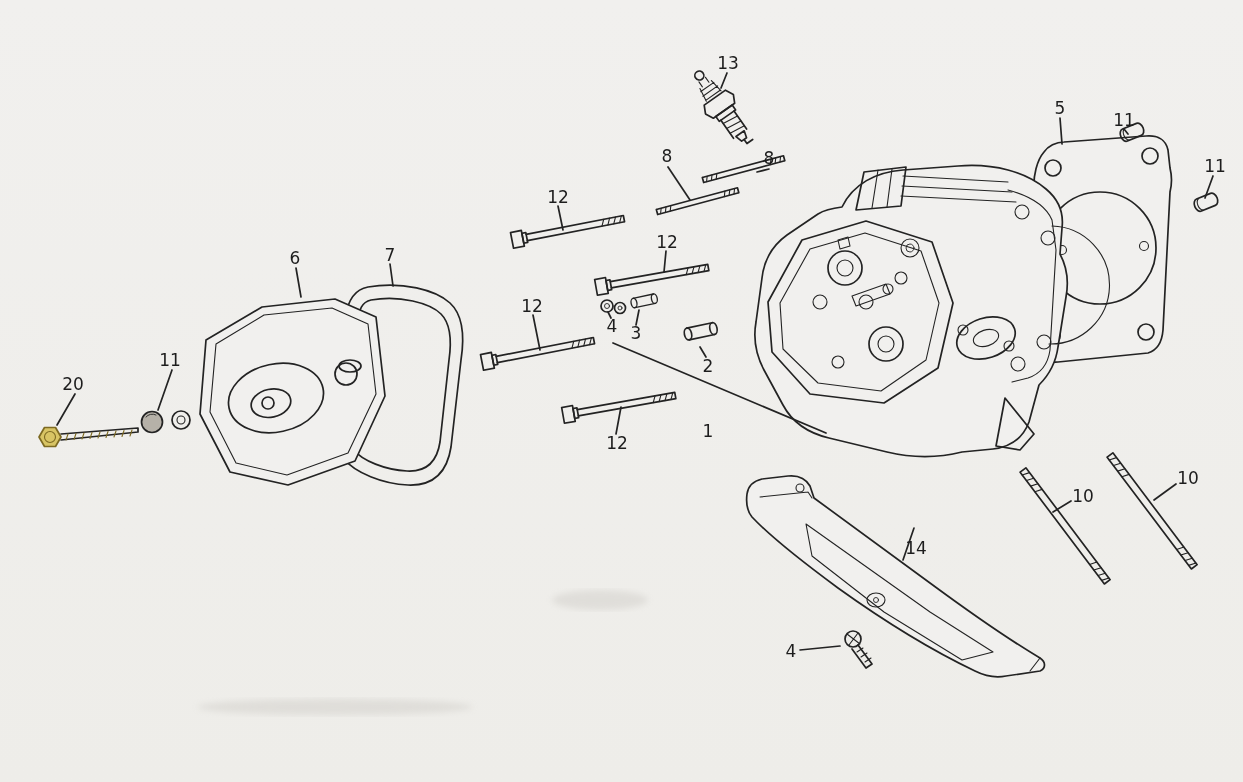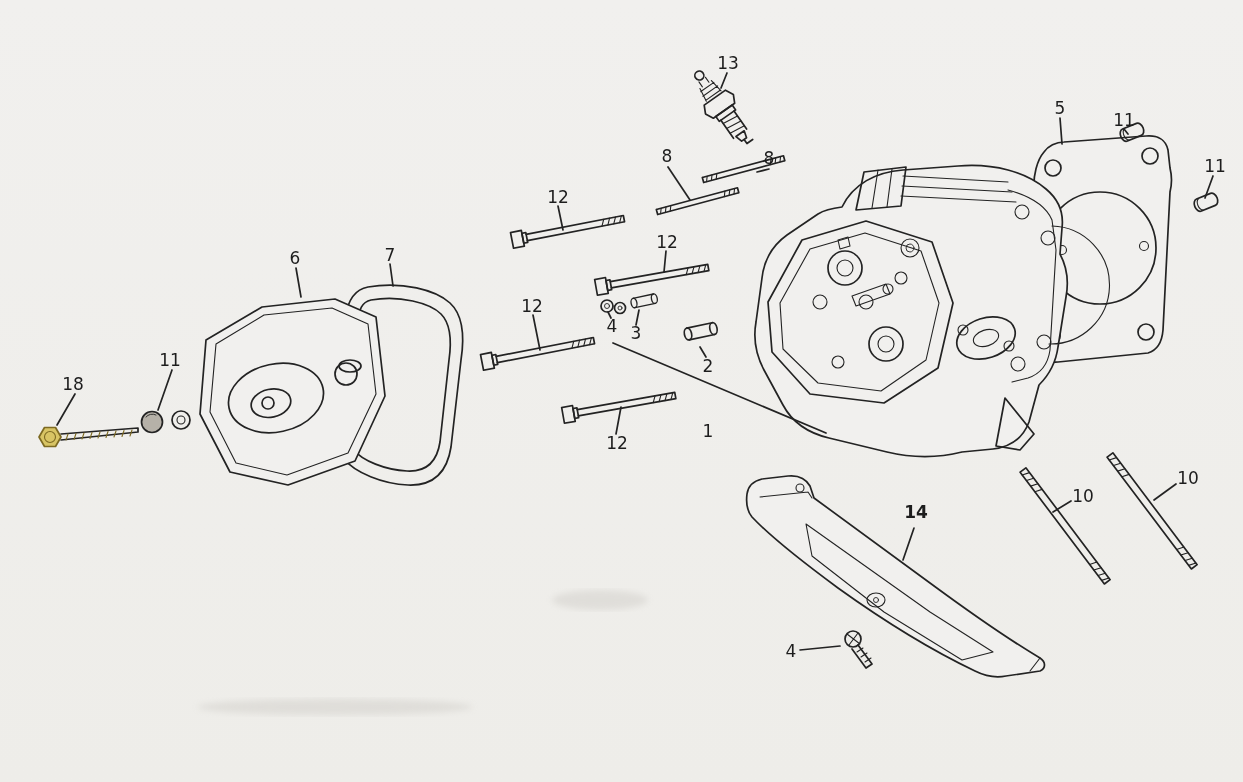--- a/index.html
+++ b/index.html
@@ -242,24 +242,24 @@
       <span class="part-label" style="left: 1060px; top: 108px;">5</span>
       <span class="part-label" style="left: 1124px; top: 120px;">11</span>
       <span class="part-label" style="left: 1215px; top: 166px;">11</span>
       <span class="part-label" style="left: 558px; top: 197px;">12</span>
       <span class="part-label" style="left: 667px; top: 242px;">12</span>
       <span class="part-label" style="left: 532px; top: 306px;">12</span>
       <span class="part-label" style="left: 617px; top: 443px;">12</span>
       <span class="part-label" style="left: 295px; top: 258px;">6</span>
       <span class="part-label" style="left: 390px; top: 255px;">7</span>
       <span class="part-label" style="left: 170px; top: 360px;">11</span>
-      <span class="part-label" style="left: 73px; top: 384px;">18</span>
+      <span class="part-label" style="left: 73px; top: 384px;">20</span>
       <span class="part-label" style="left: 612px; top: 326px;">4</span>
       <span class="part-label" style="left: 636px; top: 333px;">3</span>
       <span class="part-label" style="left: 708px; top: 366px;">2</span>
       <span class="part-label" style="left: 708px; top: 431px;">1</span>
-      <span class="part-label" style="left: 916px; top: 512px; font-weight: bold;">14</span>
+      <span class="part-label" style="left: 916px; top: 548px;">14</span>
       <span class="part-label" style="left: 791px; top: 651px;">4</span>
       <span class="part-label" style="left: 1083px; top: 496px;">10</span>
       <span class="part-label" style="left: 1188px; top: 478px;">10</span>
     </div>
 
 </div>
 
 </body></html>

